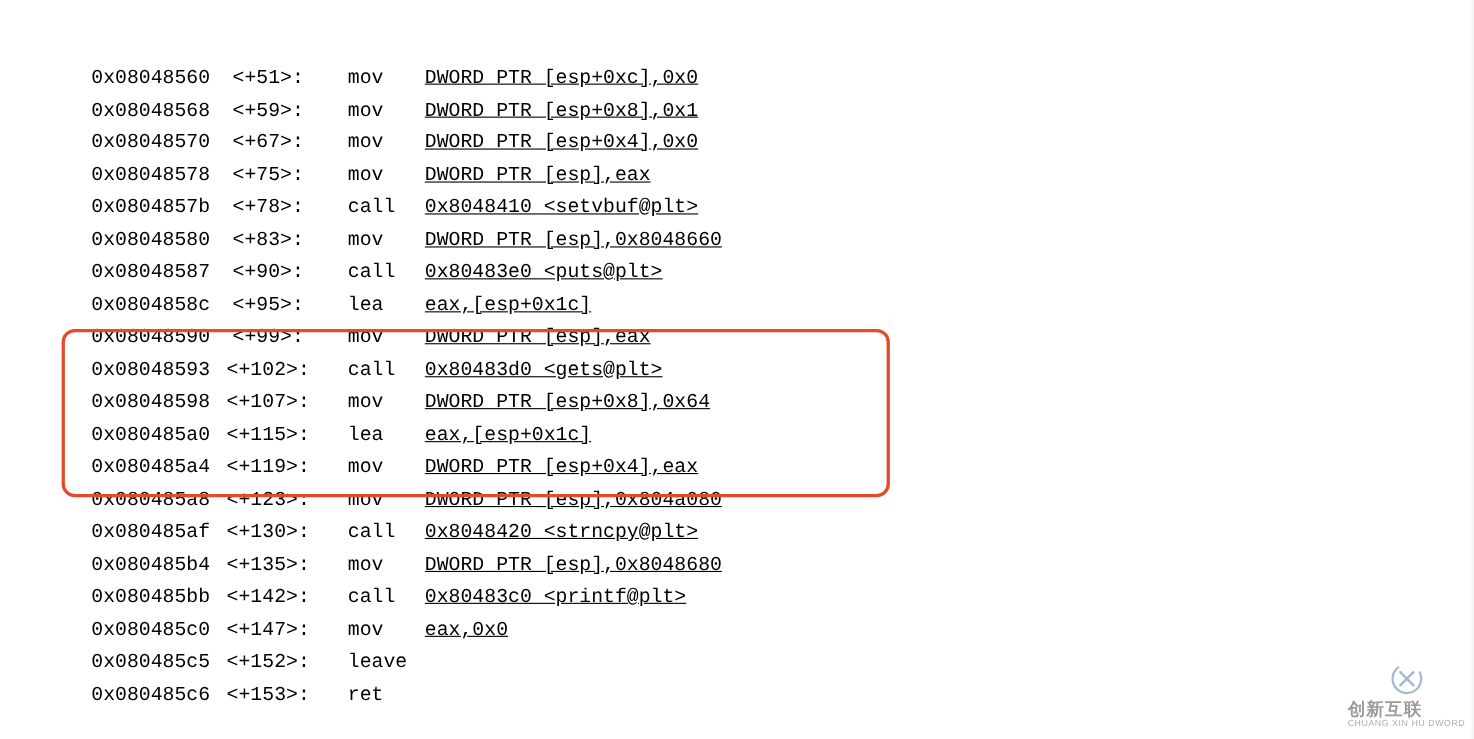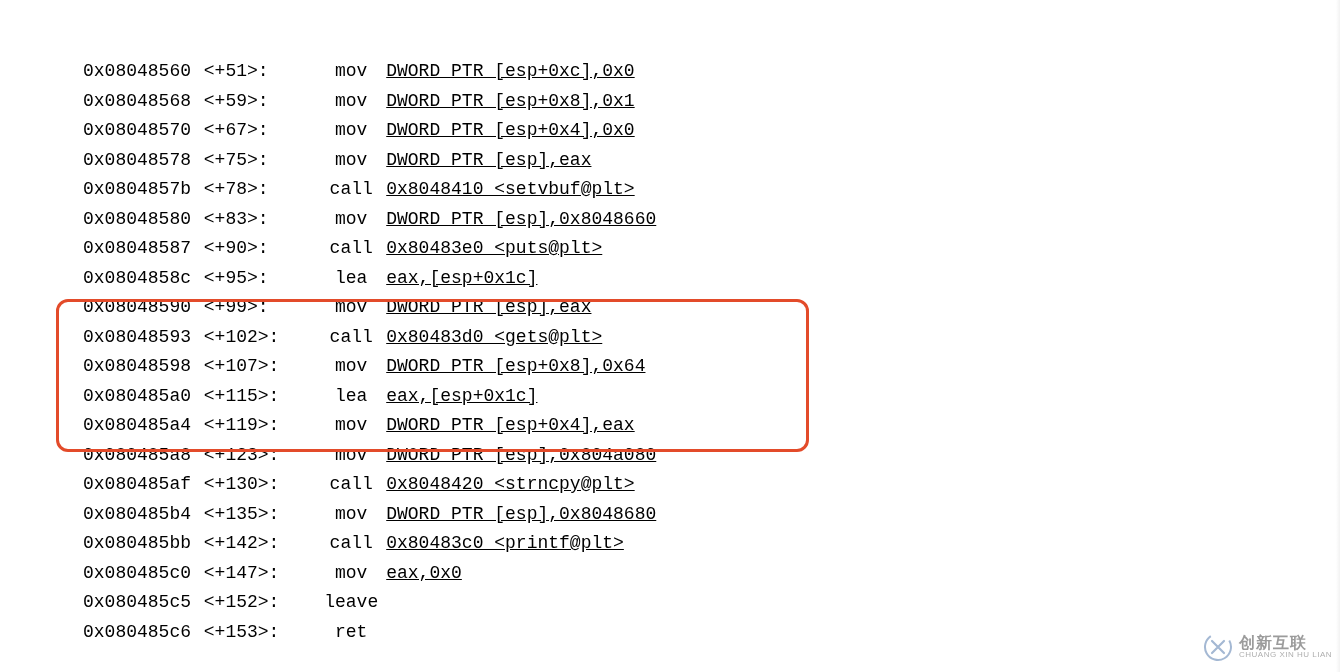--- a/index.html
+++ b/index.html
@@ -25,25 +25,25 @@
     display: block;
   }
   .addr {
     display: inline-block;
     width: 110px;
     font-family: Liberation Mono, monospace;
   }
   .offset {
     display: inline-block;
     width: 80px;
+    text-align: center;
   }
   .mnemonic {
     display: inline-block;
     width: 70px;
-    text-align: center;
   }
   .operands {
     display: inline-block;
     text-decoration: underline;
   }
   .indent {
     display: inline-block;
     width: 33px;
   }
   
@@ -69,20 +69,21 @@
   }
   
   .watermark {
     position: absolute;
     right: 8px;
     bottom: 10px;
     display: flex;
     align-items: center;
     gap: 6px;
     opacity: 0.55;
+    flex-direction: column;
   }
   .watermark .logo {
     width: 30px;
     height: 30px;
     position: relative;
   }
   .watermark .logo svg { display:block; }
   .watermark .wm-text {
     display: flex;
     flex-direction: column;
@@ -117,15 +118,15 @@
 
 <div class="watermark">
   <div class="logo">
     <svg width="30" height="30" viewBox="0 0 30 30">
       <circle cx="15" cy="15" r="13" fill="none" stroke="#5a7fb0" stroke-width="2" stroke-dasharray="60 22" transform="rotate(-30 15 15)"></circle>
       <path d="M9 9 L21 21 M21 9 L9 21" stroke="#5a7fb0" stroke-width="2.2" stroke-linecap="round"></path>
     </svg>
   </div>
   <div class="wm-text">
     <span class="wm-main">创新互联</span>
-    <span class="wm-sub">CHUANG XIN HU LIAN</span>
+    <span class="wm-sub">CHUANG XIN HU DWORD</span>
   </div>
 </div>
 
 </body></html>

